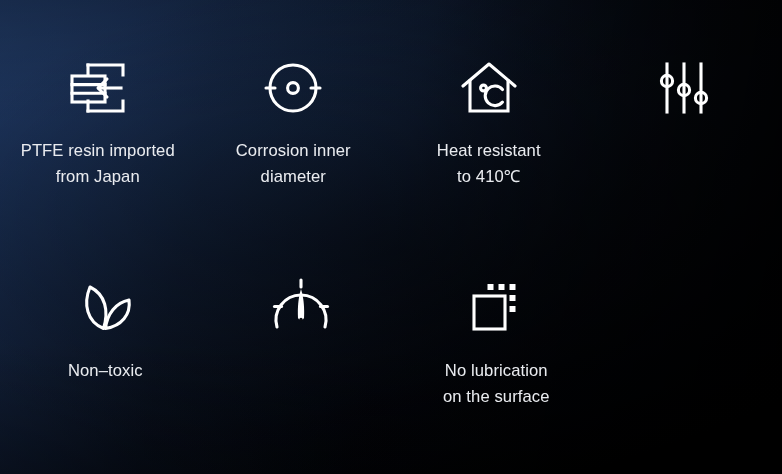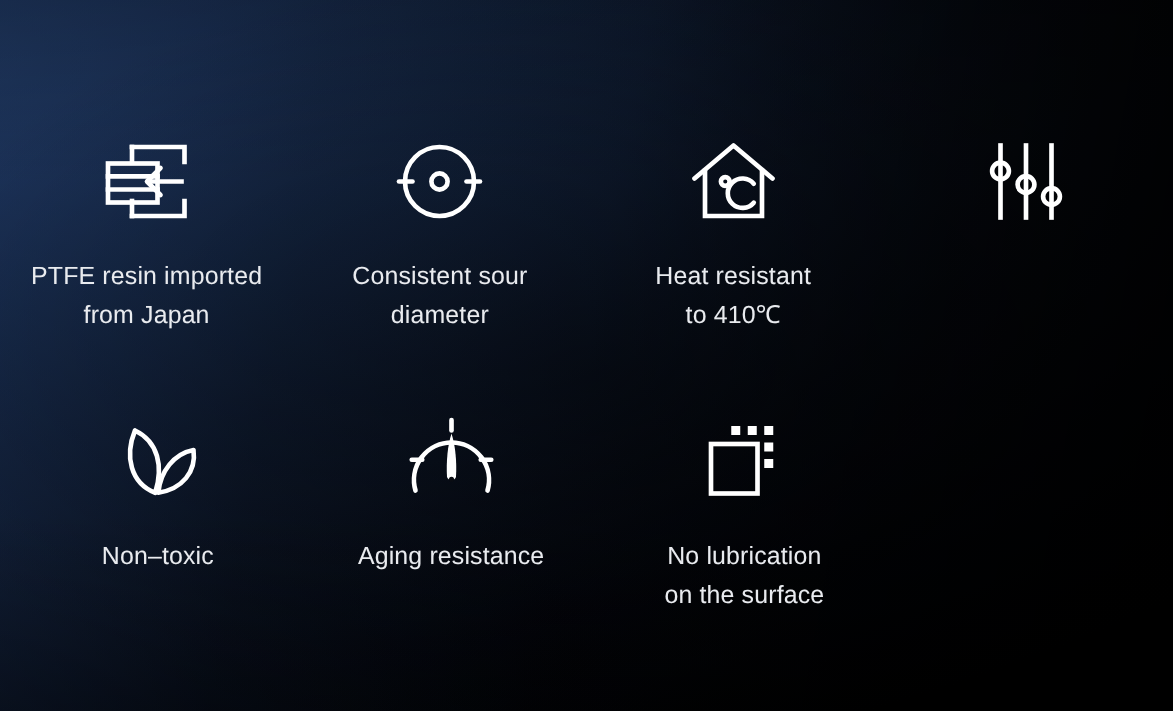--- a/index.html
+++ b/index.html
@@ -46,21 +46,21 @@
   }
 
   .cell {
     display: flex;
     flex-direction: column;
     align-items: center;
     justify-content: flex-start;
     padding: 0 6px;
     box-sizing: border-box;
   }
-  .row1 { padding-top: 84px; }
+  .row1 { padding-top: 51px; }
   .row2 { padding-top: 33px; margin-left: 15px; }
 
   .icon-wrap {
     width: 74px;
     height: 74px;
     display: flex;
     align-items: center;
     justify-content: center;
   }
   .icon-wrap svg {
@@ -129,21 +129,21 @@
 
     <div class="cell row1">
       <div class="icon-wrap">
         <svg width="62" height="58" viewBox="0 0 62 58" aria-hidden="true">
           <circle class="ico-round" cx="31" cy="29" r="23"></circle>
           <circle class="ico-round" cx="31" cy="29" r="5.4"></circle>
           <line class="ico-round" x1="4" y1="29" x2="13" y2="29"></line>
           <line class="ico-round" x1="49" y1="29" x2="58" y2="29"></line>
         </svg>
       </div>
-      <div class="label">Consistent sour
+      <div class="label">Corrosion inner
 diameter</div>
     </div>
 
     <div class="cell row1">
       <div class="icon-wrap">
         <svg width="62" height="58" viewBox="0 0 62 58" aria-hidden="true">
 
           <polyline class="ico-round" points="5,27 31,5 57,27"></polyline>
 
           <polyline class="ico" points="12,22 12,52 50,52 50,22"></polyline>
@@ -190,21 +190,20 @@
           <path class="ico-round" d="M7 49 A25 25 0 1 1 55 49"></path>
 
           <line class="ico-round" x1="31" y1="2" x2="31" y2="9"></line>
           <line class="ico-round" x1="4.5" y1="28.5" x2="11.5" y2="28.5"></line>
           <line class="ico-round" x1="50.5" y1="28.5" x2="57.5" y2="28.5"></line>
 
           <path class="ico-fill" d="M31 11 C33.6 19 34.6 30 34 40 A3.2 3.2 0 0 1 28 40 C27.4 30 28.4 19 31 11 Z"></path>
           <circle cx="31" cy="41.5" r="1.7" fill="#0a0d13"></circle>
         </svg>
       </div>
-      <div class="label">Aging resistance</div>
     </div>
 
     <div class="cell row2">
       <div class="icon-wrap">
         <svg width="58" height="58" viewBox="0 0 58 58" aria-hidden="true">
 
           <rect class="ico" x="7" y="18" width="31" height="33"></rect>
 
           <rect class="ico-fill" x="20.5" y="6" width="6" height="6"></rect>
           <rect class="ico-fill" x="31.5" y="6" width="6" height="6"></rect>

